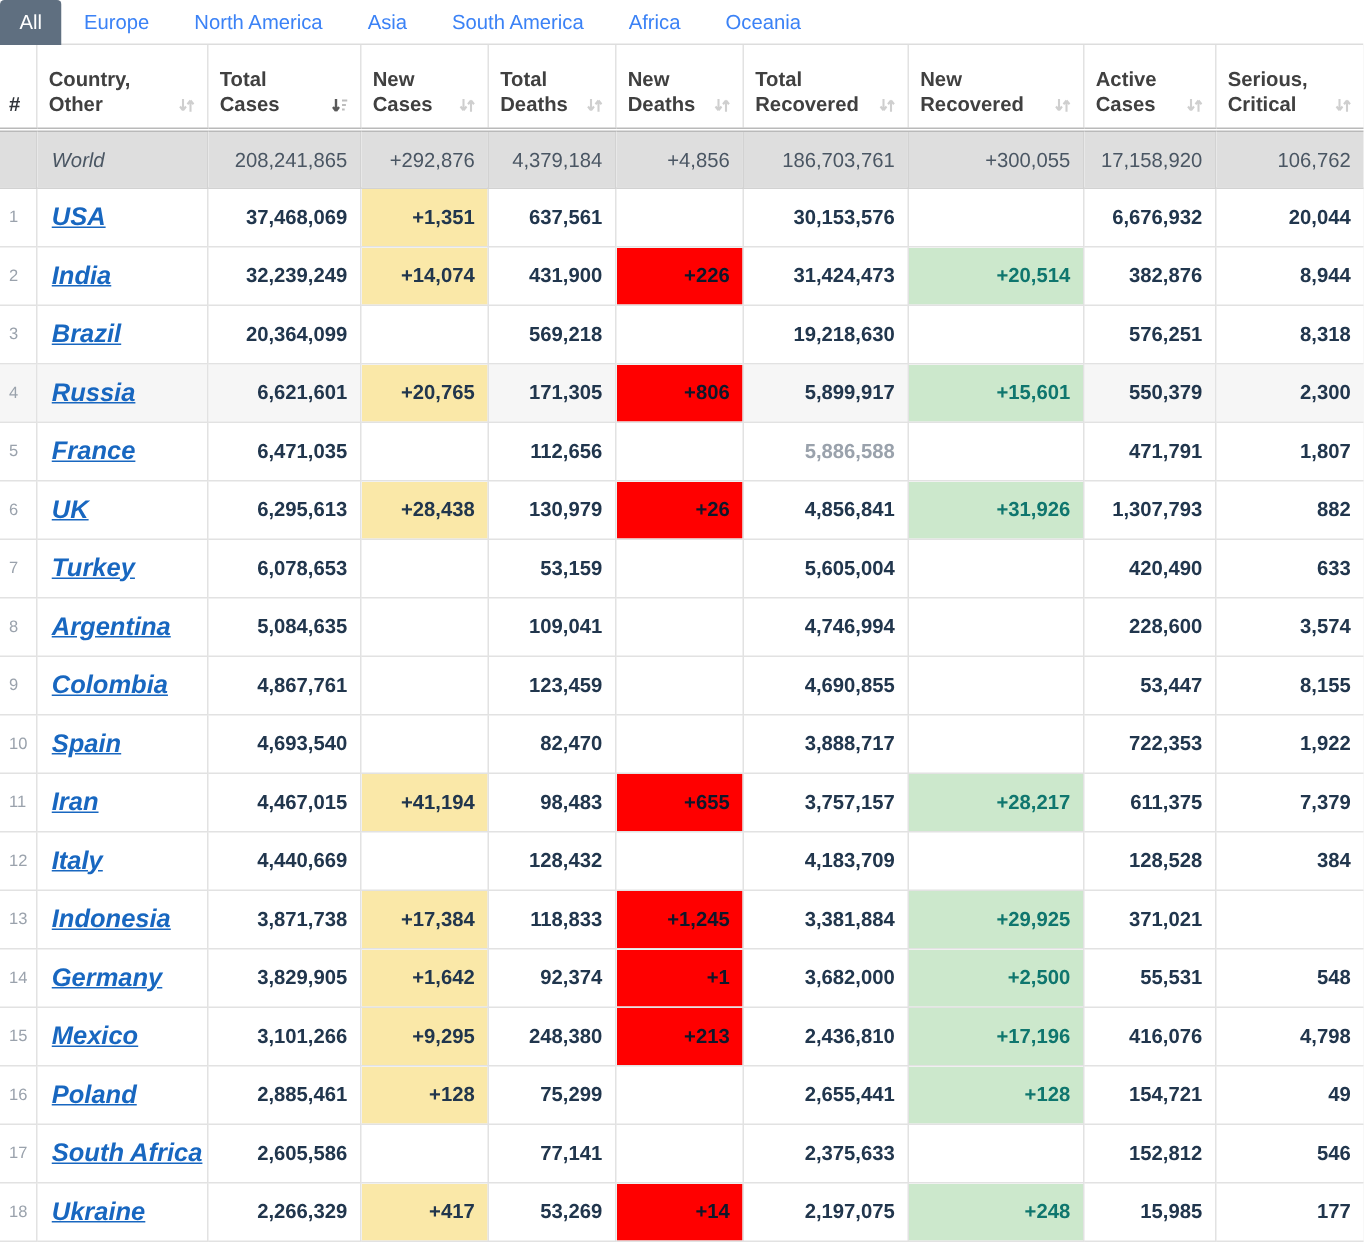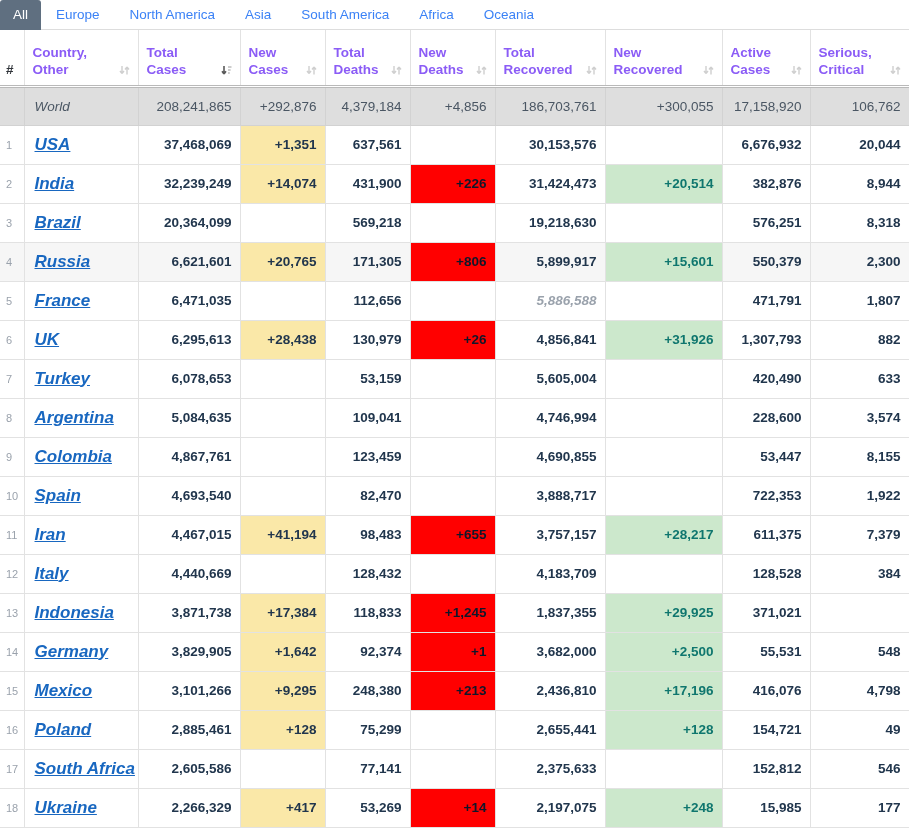--- a/index.html
+++ b/index.html
@@ -60,21 +60,21 @@
 
   thead th {
     background: #ffffff;
     border-left: 1px solid #e2e2e2;
     border-right: 1px solid #e2e2e2;
     border-bottom: 3px double #b9b9b9;
     padding: 5px 8px 7px 8px;
     vertical-align: bottom;
     font-size: 13.5px;
     font-weight: bold;
-    color: #8b5cf6;
+    color: #404040;
     height: 56px;
     text-align: left;
     line-height: 17px;
   }
   thead th.num-head {
     border-left: none;
     text-align: left;
     padding-left: 6px;
     color: #30343a;
     font-weight: bold;
@@ -140,21 +140,21 @@
   tr.world td.cname { color: #4a5663; font-weight: normal; }
 
   
   tr.striped td { background: #f6f6f6; }
   tr.striped td.rownum { background: #f6f6f6; }
 
   
   td.hl-yellow { background: #fae8a8 !important; color: #21364d; }
   td.hl-red    { background: #ff0000 !important; color: #0f172a; }
   td.hl-green  { background: #cce8cc !important; color: #0f766e; }
-  td.estimate  { font-style: italic; font-weight: bold; color: #9aa2ac; }
+  td.estimate  { font-weight: bold; color: #9aa2ac; }
   td.empty     { }
 </style>
 </head>
 <body>
 
 <div class="tabbar">
     <div class="tab active">All</div>
     <div class="tab">Europe</div>
     <div class="tab">North America</div>
     <div class="tab">Asia</div>
@@ -466,21 +466,21 @@
         <td>128,528</td>
         <td>384</td>
       </tr>
       <tr class="">
         <td class="rownum">13</td>
         <td class="cname"><a>Indonesia</a></td>
         <td>3,871,738</td>
         <td class="hl-yellow">+17,384</td>
         <td>118,833</td>
         <td class="hl-red">+1,245</td>
-        <td>1,837,355</td>
+        <td>3,381,884</td>
         <td class="hl-green">+29,925</td>
         <td>371,021</td>
         <td></td>
       </tr>
       <tr class="">
         <td class="rownum">14</td>
         <td class="cname"><a>Germany</a></td>
         <td>3,829,905</td>
         <td class="hl-yellow">+1,642</td>
         <td>92,374</td>

